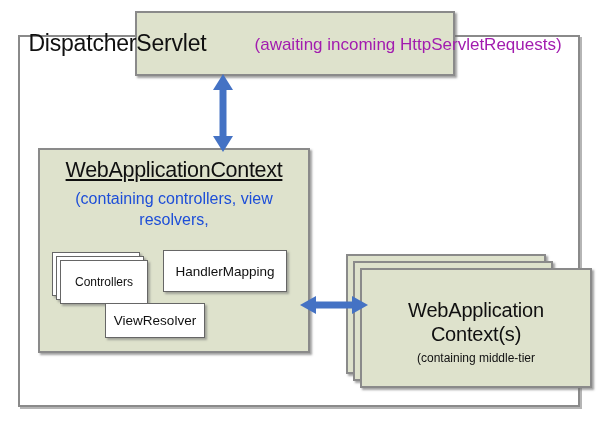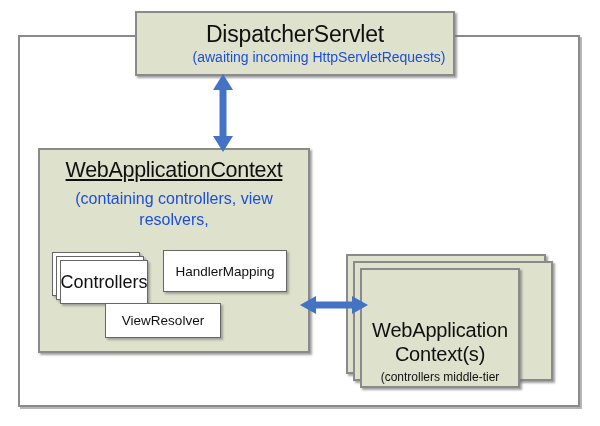--- a/index.html
+++ b/index.html
@@ -50,35 +50,35 @@
     box-shadow: 2px 2px 2px rgba(110,110,110,0.55);
   }
 
   
   #dispatcher-servlet {
     left: 135px;
     top: 11px;
     width: 320px;
     height: 65px;
     display: flex;
-    flex-direction: column;
+    flex-direction: row;
     align-items: center;
     justify-content: center;
     z-index: 6;
   }
   #dispatcher-servlet .title {
     font-size: 23px;
     color: #101010;
     line-height: 1.05;
     letter-spacing: -0.2px;
     white-space: nowrap;
   }
   #dispatcher-servlet .sub {
-    font-size: 14px;
-    color: #1d4ed8;
+    font-size: 17px;
+    color: #a21caf;
     margin-top: 3px;
     white-space: nowrap;
     margin-left: 48px;
   }
 
   
   #web-application-context {
     left: 38px;
     top: 148px;
     width: 272px;
@@ -108,40 +108,40 @@
     color: #1d4ed8;
   }
 
   
   #controllers-stack-back2 { left: 52px; top: 252px; width: 88px; height: 44px; z-index: 5; }
   #controllers-stack-back1 { left: 56px; top: 256px; width: 88px; height: 44px; z-index: 6; }
   #controllers-box {
     left: 60px; top: 260px; width: 88px; height: 44px; z-index: 8;
     display: flex; align-items: center; justify-content: center;
   }
-  #controllers-box .label { font-size: 18px; color: #101010; }
+  #controllers-box .label { font-size: 12px; color: #101010; }
 
   #handler-mapping-box {
     left: 163px; top: 250px; width: 124px; height: 42px; z-index: 7;
     display: flex; align-items: center; justify-content: center;
   }
   #handler-mapping-box .label { font-size: 13.5px; color: #101010; }
 
   #view-resolver-box {
-    left: 105px; top: 303px; width: 116px; height: 35px; z-index: 9;
+    left: 105px; top: 303px; width: 100px; height: 35px; z-index: 9;
     display: flex; align-items: center; justify-content: center;
   }
   #view-resolver-box .label { font-size: 13.5px; color: #101010; }
 
   
   #root-context-back2 { left: 346px; top: 254px; width: 200px; height: 120px; z-index: 2; }
   #root-context-back1 { left: 353px; top: 261px; width: 200px; height: 120px; z-index: 3; }
   #root-context-front {
-    left: 360px; top: 268px; width: 160px; height: 120px; z-index: 4;
-    display: flex; flex-direction: column; align-items: center; justify-content: flex-end;
+    left: 360px; top: 268px; width: 232px; height: 120px; z-index: 4;
+    display: flex; flex-direction: column; align-items: center; justify-content: center;
     padding-top: 10px;
   }
   #root-context-front .title {
     font-size: 20px;
     color: #101010;
     line-height: 1.18;
     text-align: center;
     letter-spacing: -0.2px;
   }
   #root-context-front .sub {
@@ -207,17 +207,17 @@
   </svg>
 
   <div class="gbox" id="root-context-back2"></div>
   <div class="gbox" id="root-context-back1"></div>
   <div class="gbox" id="root-context-front">
     <div class="title">
       <div>WebApplication</div>
       <div>Context(s)</div>
     </div>
     <div class="sub">
-      <div>(controllers middle-tier</div>
+      <div>(containing middle-tier</div>
     </div>
   </div>
 
 </div>
 
 </body></html>

